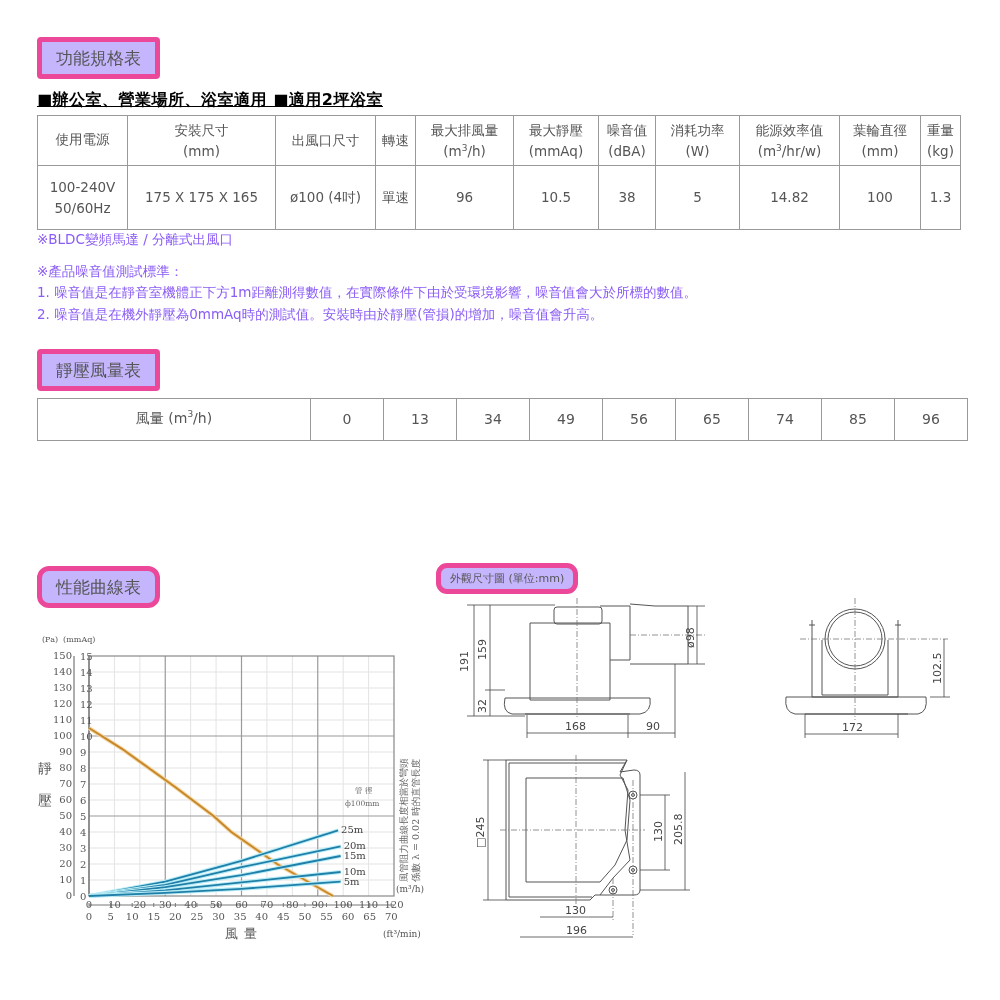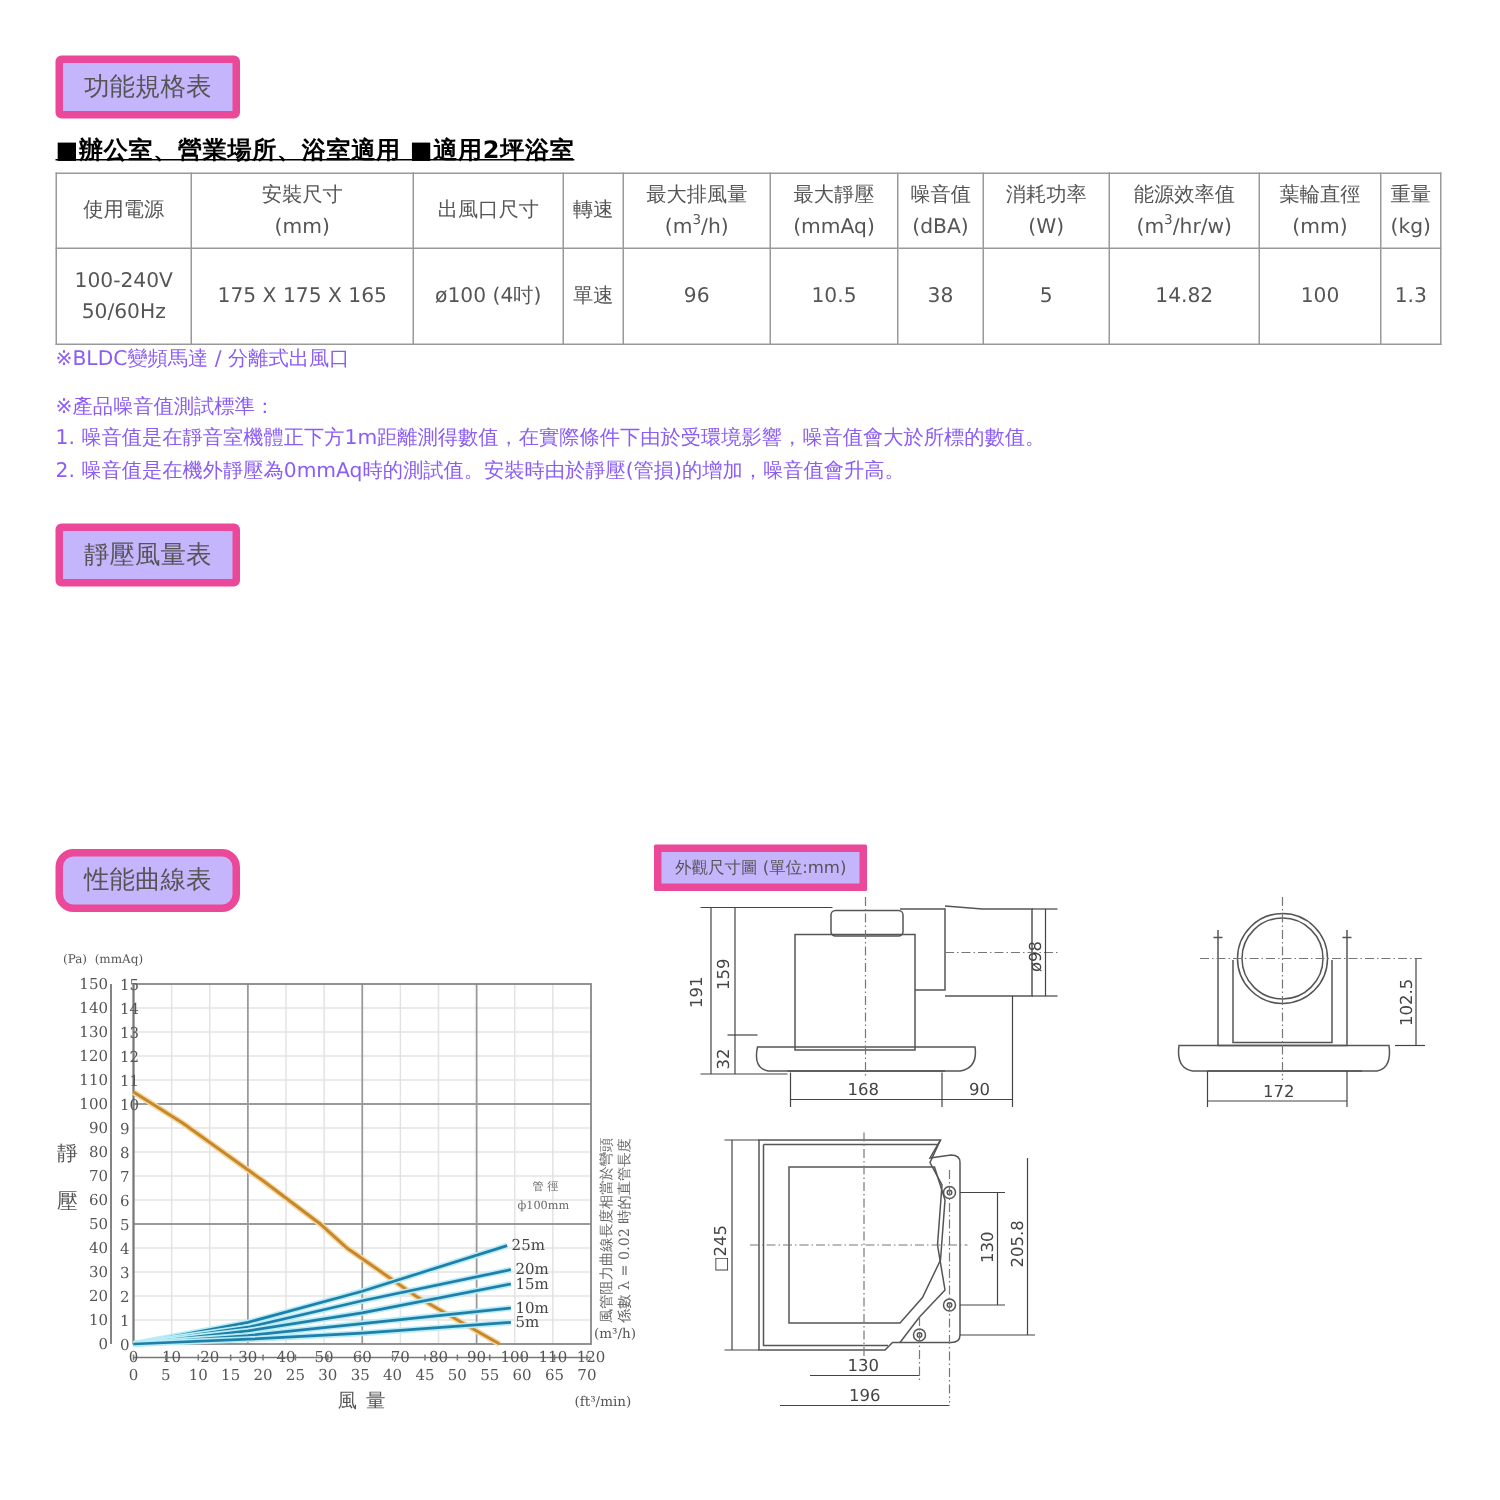--- a/index.html
+++ b/index.html
@@ -1,19 +1,19 @@
 <!DOCTYPE html>
 <html><head>
 <meta charset="utf-8">
 <style>
   * { box-sizing: border-box; margin: 0; padding: 0; }
   body { width: 1000px; height: 1000px; background: #fff; font-family: "DejaVu Sans", "Liberation Sans", sans-serif; color: #555; position: relative; overflow: hidden; }
   .abs { position: absolute; }
   .section-tag { position: absolute; border: 5px solid #ec4899; border-radius: 4px; background: #c4b5fd; color: #555; font-size: 17px; padding: 6px 14px; line-height: 20px; }
-  .section-tag.small { font-size: 11px; padding: 4px 9px; line-height: 13px; border-radius: 1px; }
+  .section-tag.small { font-size: 11px; padding: 4px 9px; line-height: 13px; border-radius: 11px; }
   .subhead { position: absolute; left: 37px; top: 90px; font-size: 16px; font-weight: bold; color: #000000; letter-spacing: 0.5px; text-decoration: underline; }
   table.spec { position: absolute; left: 37px; top: 115px; border-collapse: collapse; font-size: 13.5px; color: #555; }
   table.spec td, table.spec th { border: 1px solid #999; text-align: center; font-weight: normal; line-height: 21px; }
   table.spec thead th { height: 50px; padding: 0 4px; }
   table.spec tbody td { height: 64px; padding: 0 4px; }
   .notes { position: absolute; left: 37px; font-size: 13.5px; color: #8b5cf6; line-height: 20px; }
   table.sp { position: absolute; left: 37px; top: 398px; border-collapse: collapse; font-size: 14px; color: #555; width: 931px; }
   table.sp td { border: 1px solid #999; text-align: center; height: 41.5px; }
   table.sp tr.shade td { background: #f2f2f2; }
   sup { font-size: 9px; line-height: 0; }
@@ -23,21 +23,21 @@
 </head>
 <body>
 
 <div class="section-tag" style="left:37px; top:37px;">功能規格表</div>
 
 <div class="subhead">■辦公室、營業場所、浴室適用 ■適用2坪浴室</div>
 
 <table class="spec">
   <thead>
     <tr>
-      <th style="width:90px;"><span>使用電源</span></th>
+      <th style="width:90px;font-family:Liberation Mono, monospace;"><span>使用電源</span></th>
       <th style="width:148px;"><span>安裝尺寸</span><br><span>(mm)</span></th>
       <th style="width:100px;"><span>出風口尺寸</span></th>
       <th style="width:40px;"><span>轉速</span></th>
       <th style="width:98px;"><span>最大排風量</span><br><span>(m<sup>3</sup>/h)</span></th>
       <th style="width:85px;"><span>最大靜壓</span><br><span>(mmAq)</span></th>
       <th style="width:57px;"><span>噪音值</span><br><span>(dBA)</span></th>
       <th style="width:84px;margin-top:48px;"><span>消耗功率</span><br><span>(W)</span></th>
       <th style="width:100px;"><span>能源效率值</span><br><span>(m<sup>3</sup>/hr/w)</span></th>
       <th style="width:81px;"><span>葉輪直徑</span><br><span>(mm)</span></th>
       <th style="width:40px;"><span>重量</span><br><span>(kg)</span></th>
@@ -66,20 +66,32 @@
 <div class="notes" style="top:304px;">2. 噪音值是在機外靜壓為0mmAq時的測試值。安裝時由於靜壓(管損)的增加，噪音值會升高。</div>
 
 <div class="section-tag" style="left:37px; top:349px;">靜壓風量表</div>
 
 <table class="sp">
   <colgroup>
     <col style="width:273px">
       <col span="9" style="width:73px">
   </colgroup>
   <tbody>
+  <tr>
+    <td><span>風量 (m<sup>3</sup>/h)</span></td>
+    <td>0</td>
+    <td>13</td>
+    <td>34</td>
+    <td>49</td>
+    <td>56</td>
+    <td>65</td>
+    <td>74</td>
+    <td>85</td>
+    <td>96</td>
+  </tr>
 </tbody>
   </table>
 
 <div class="section-tag" style="left:37px; top:566px;border-radius:12px;">性能曲線表</div>
 
 <svg class="abs" style="left:0; top:620px;" width="440" height="330" viewBox="0 620 440 330">
 
   <g id="minor-grid" stroke="#e3e3e3" stroke-width="1">
       <line x1="114.41666666666666" y1="656" x2="114.41666666666666" y2="896"></line>
       <line x1="139.83333333333331" y1="656" x2="139.83333333333331" y2="896"></line>

